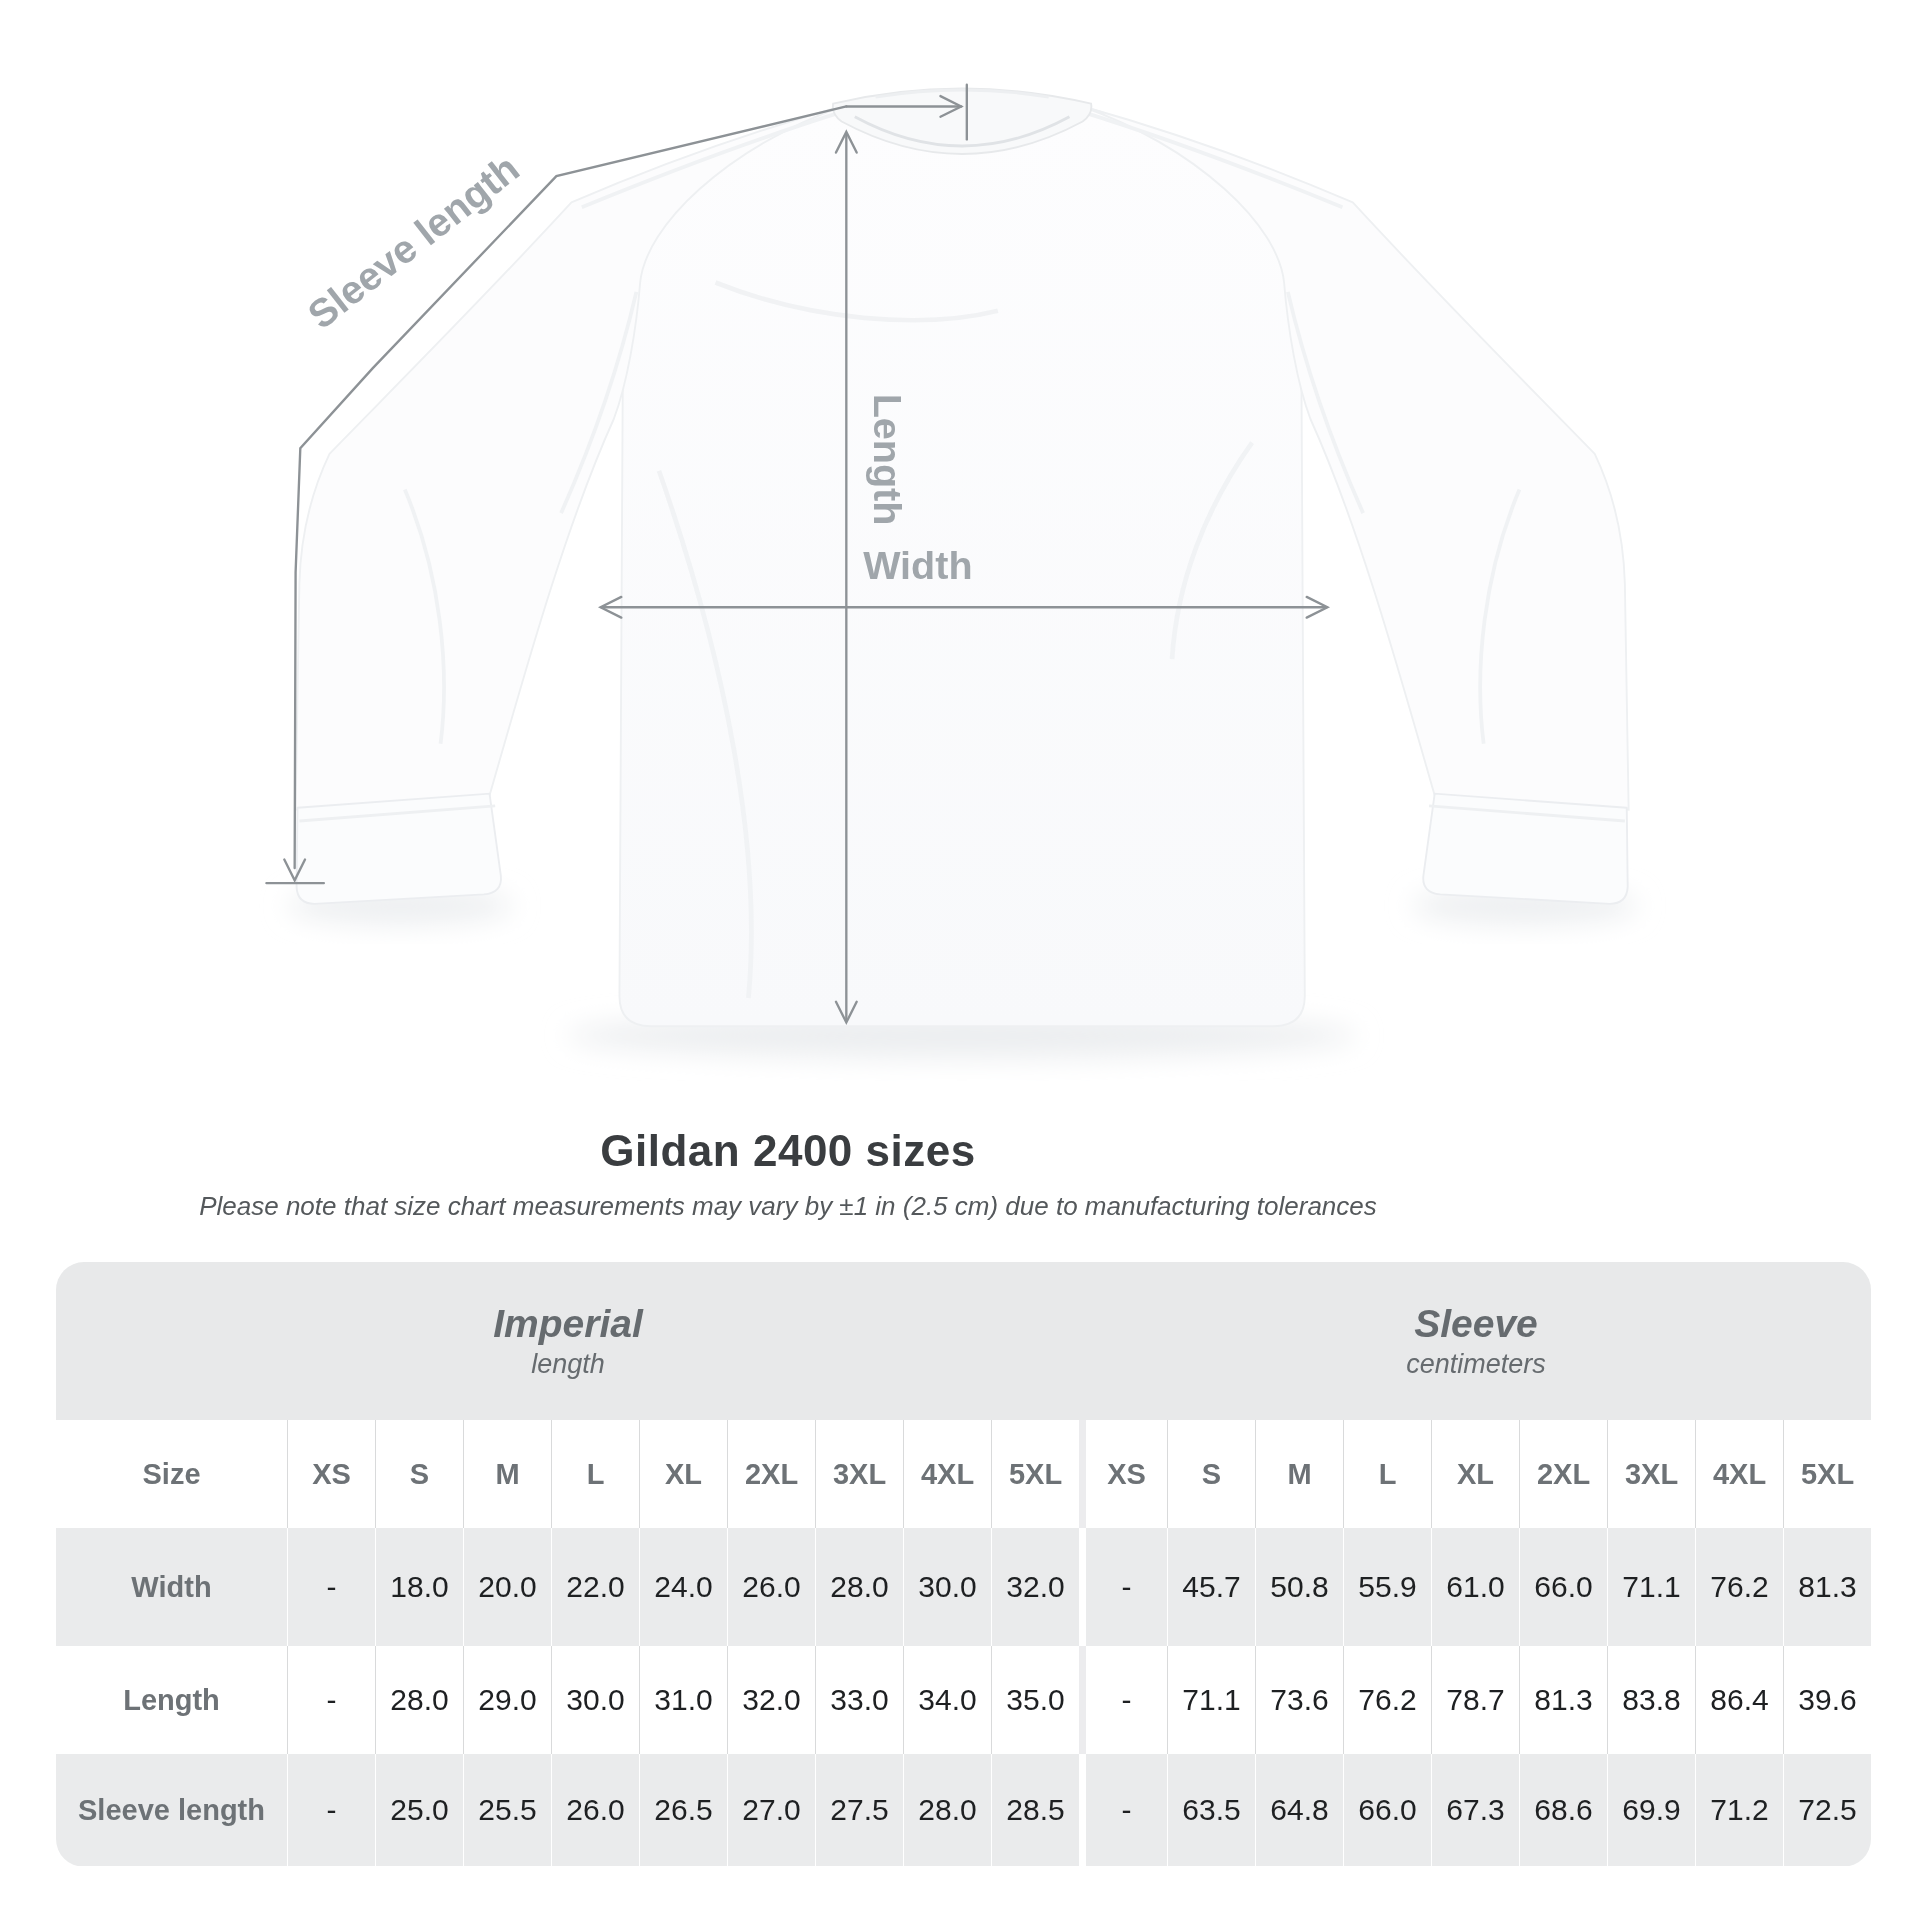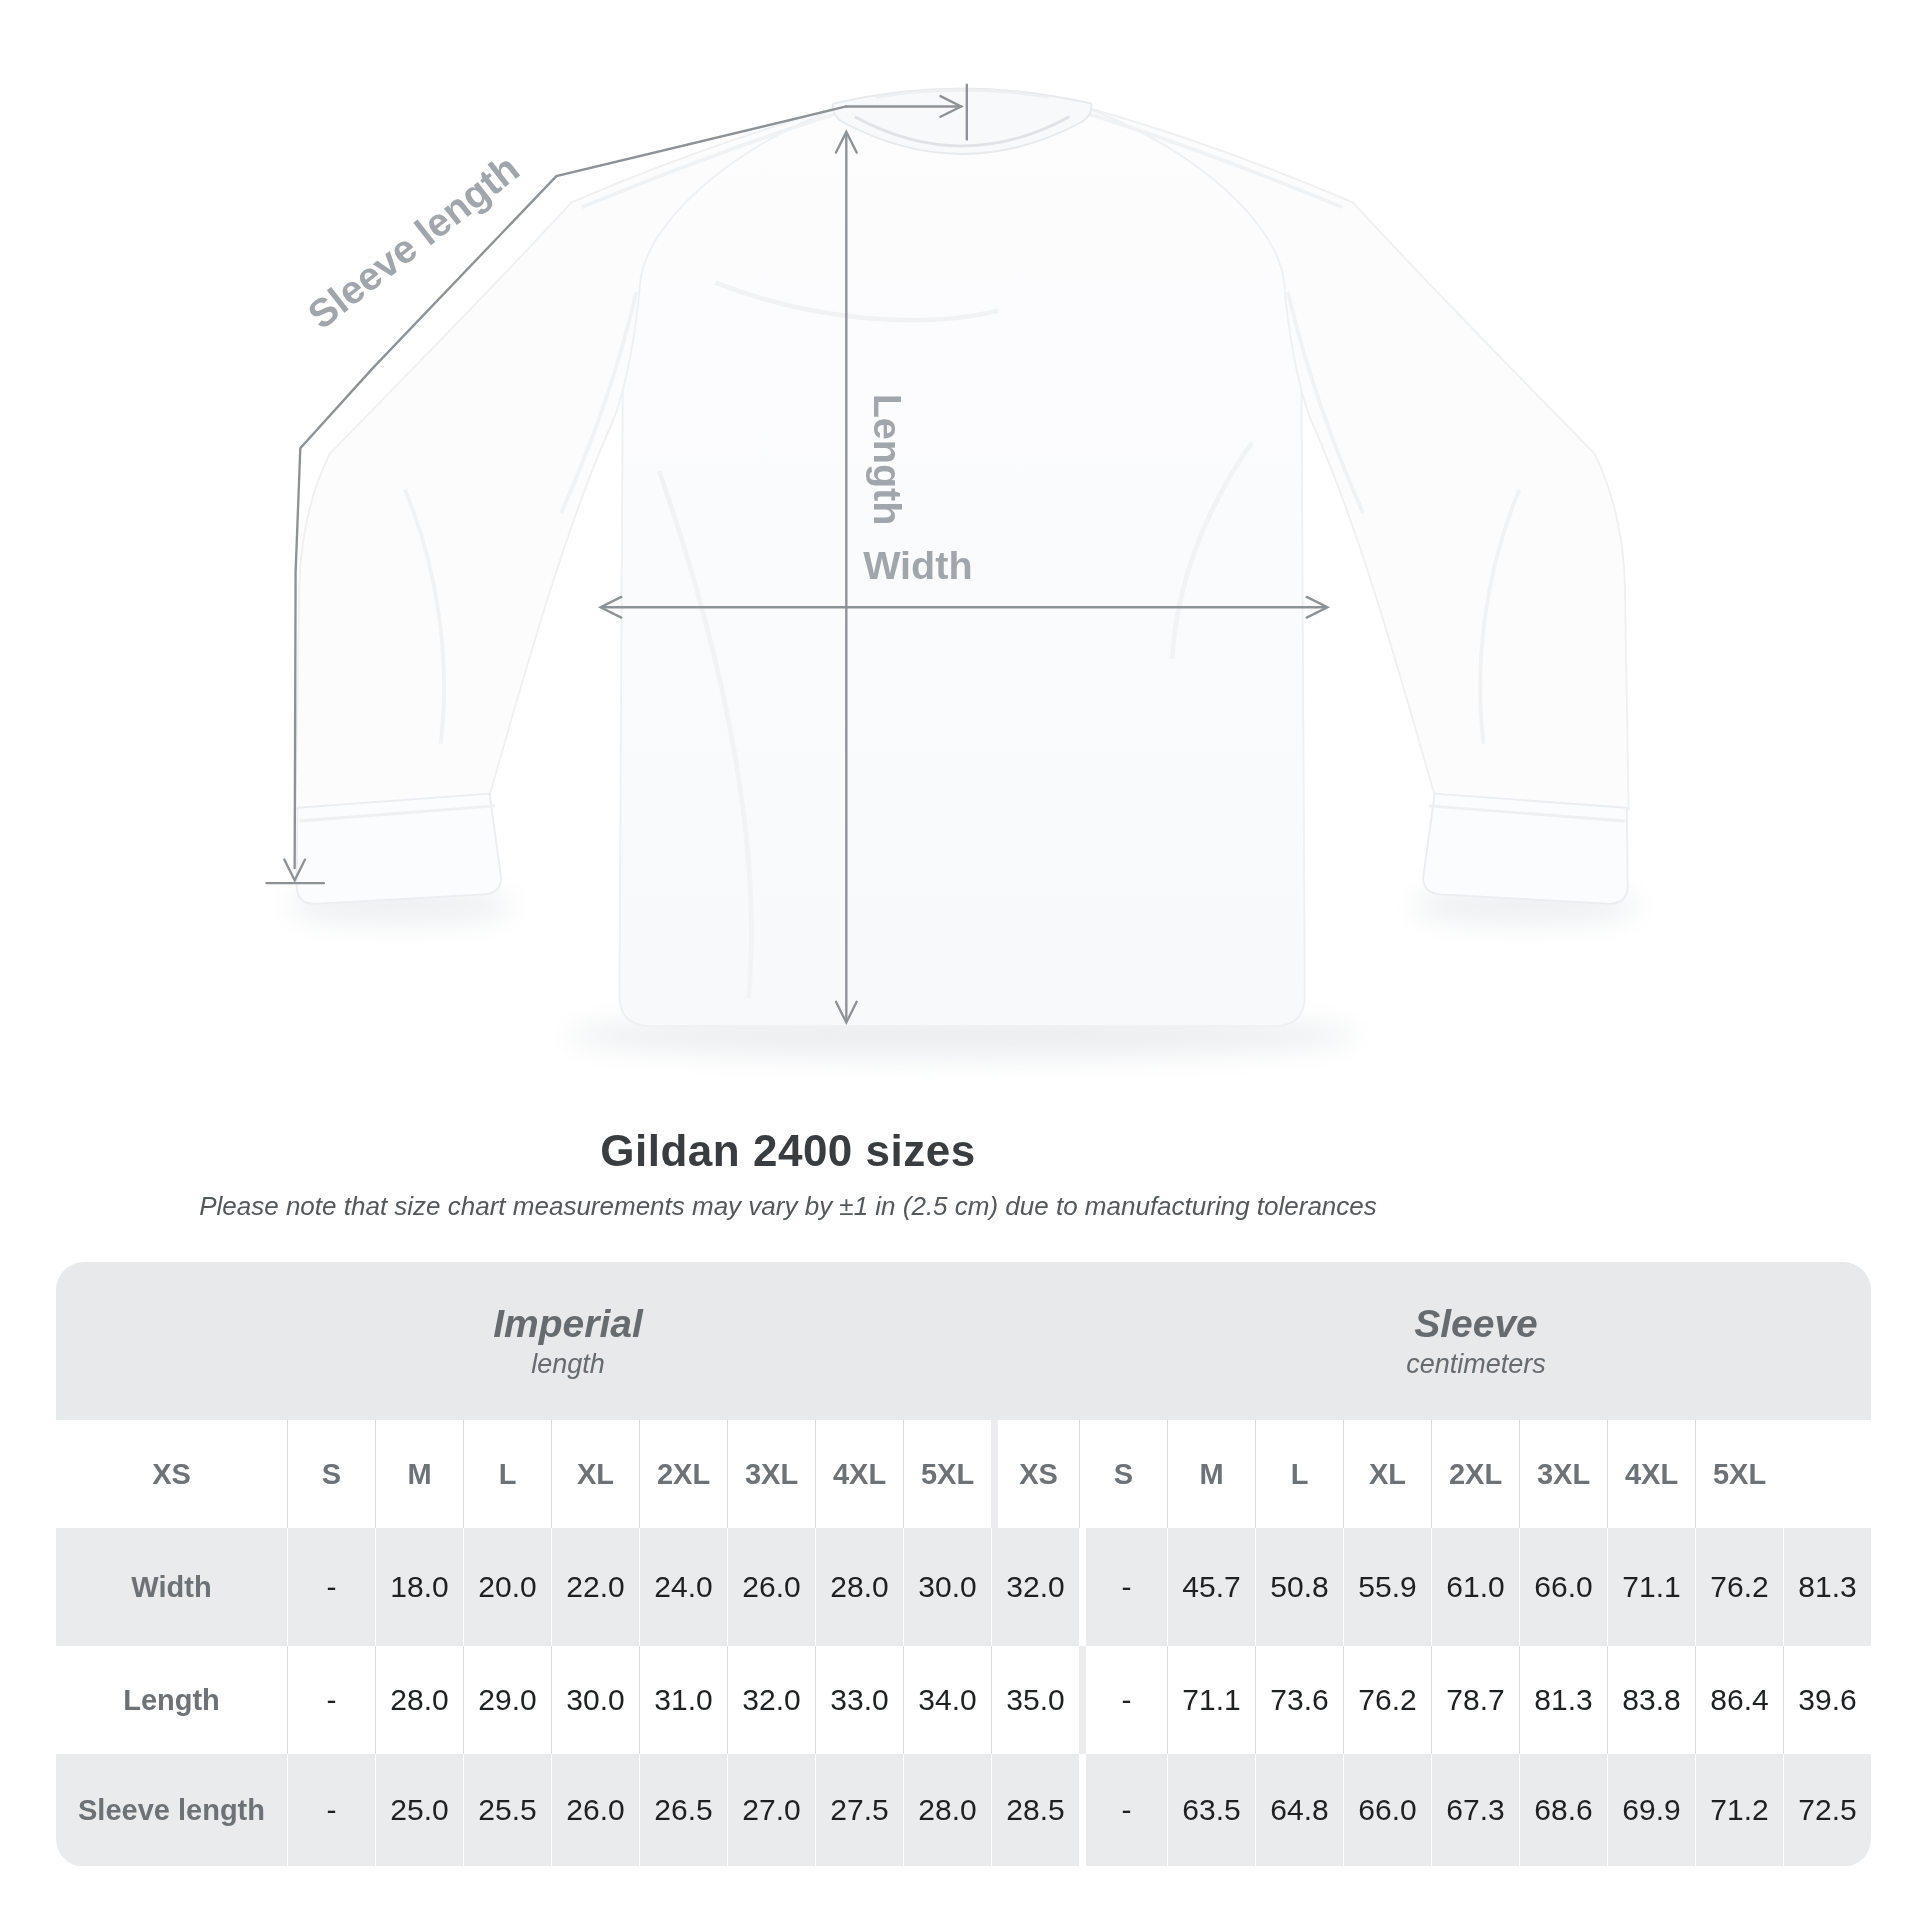--- a/index.html
+++ b/index.html
@@ -167,20 +167,21 @@
       <div class="band-cell">
         <div class="band-title">Imperial</div>
         <div class="band-sub">length</div>
       </div>
       <div class="band-cell">
         <div class="band-title">Sleeve</div>
         <div class="band-sub">centimeters</div>
       </div>
     </div>
     <div class="trow header-row" id="header-row">
+      <div class="cell label-cell">Size</div>
 
     <div class="cell size-cell">XS</div>
         <div class="cell size-cell">S</div>
         <div class="cell size-cell">M</div>
         <div class="cell size-cell">L</div>
         <div class="cell size-cell">XL</div>
         <div class="cell size-cell">2XL</div>
         <div class="cell size-cell">3XL</div>
         <div class="cell size-cell">4XL</div>
         <div class="cell size-cell">5XL</div>

